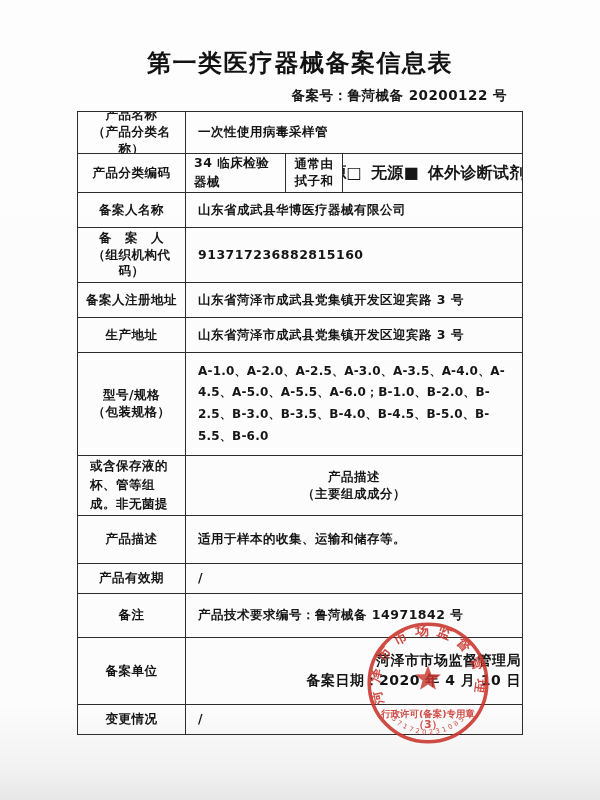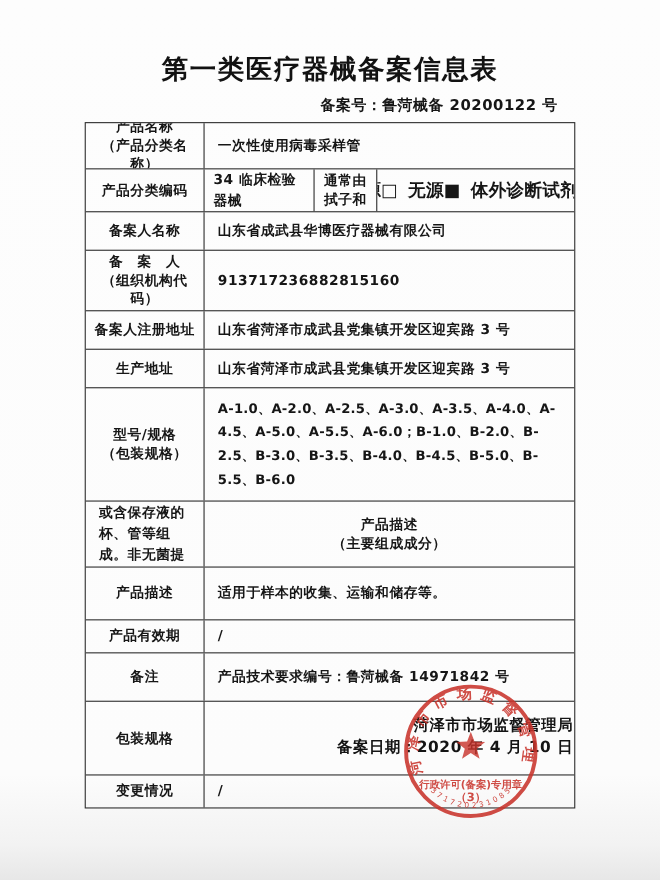--- a/index.html
+++ b/index.html
@@ -153,21 +153,21 @@
 
     <div class="tr" style="height:44px">
       <div class="td label">
         <span>备注</span>
       </div>
       <div class="td value">产品技术要求编号：鲁菏械备 14971842 号</div>
     </div>
 
     <div class="tr" style="height:67px">
       <div class="td label">
-        <span>包装规格</span>
+        <span>备案单位</span>
       </div>
       <div class="td value"></div>
     </div>
 
     <div class="tr" style="height:29px">
       <div class="td label">
         <span>变更情况</span>
       </div>
       <div class="td value">/</div>
     </div>

